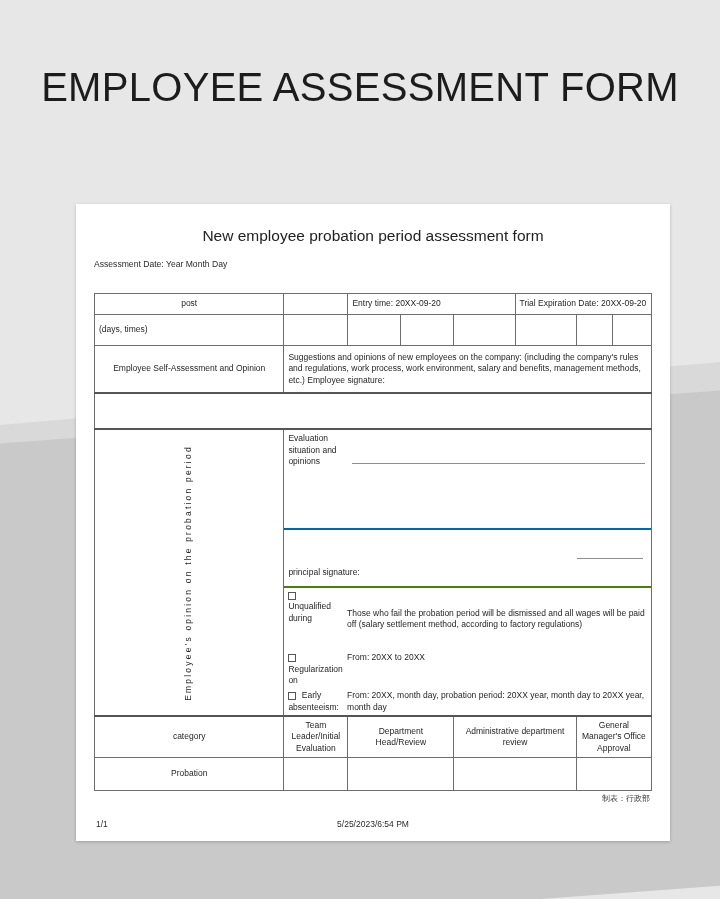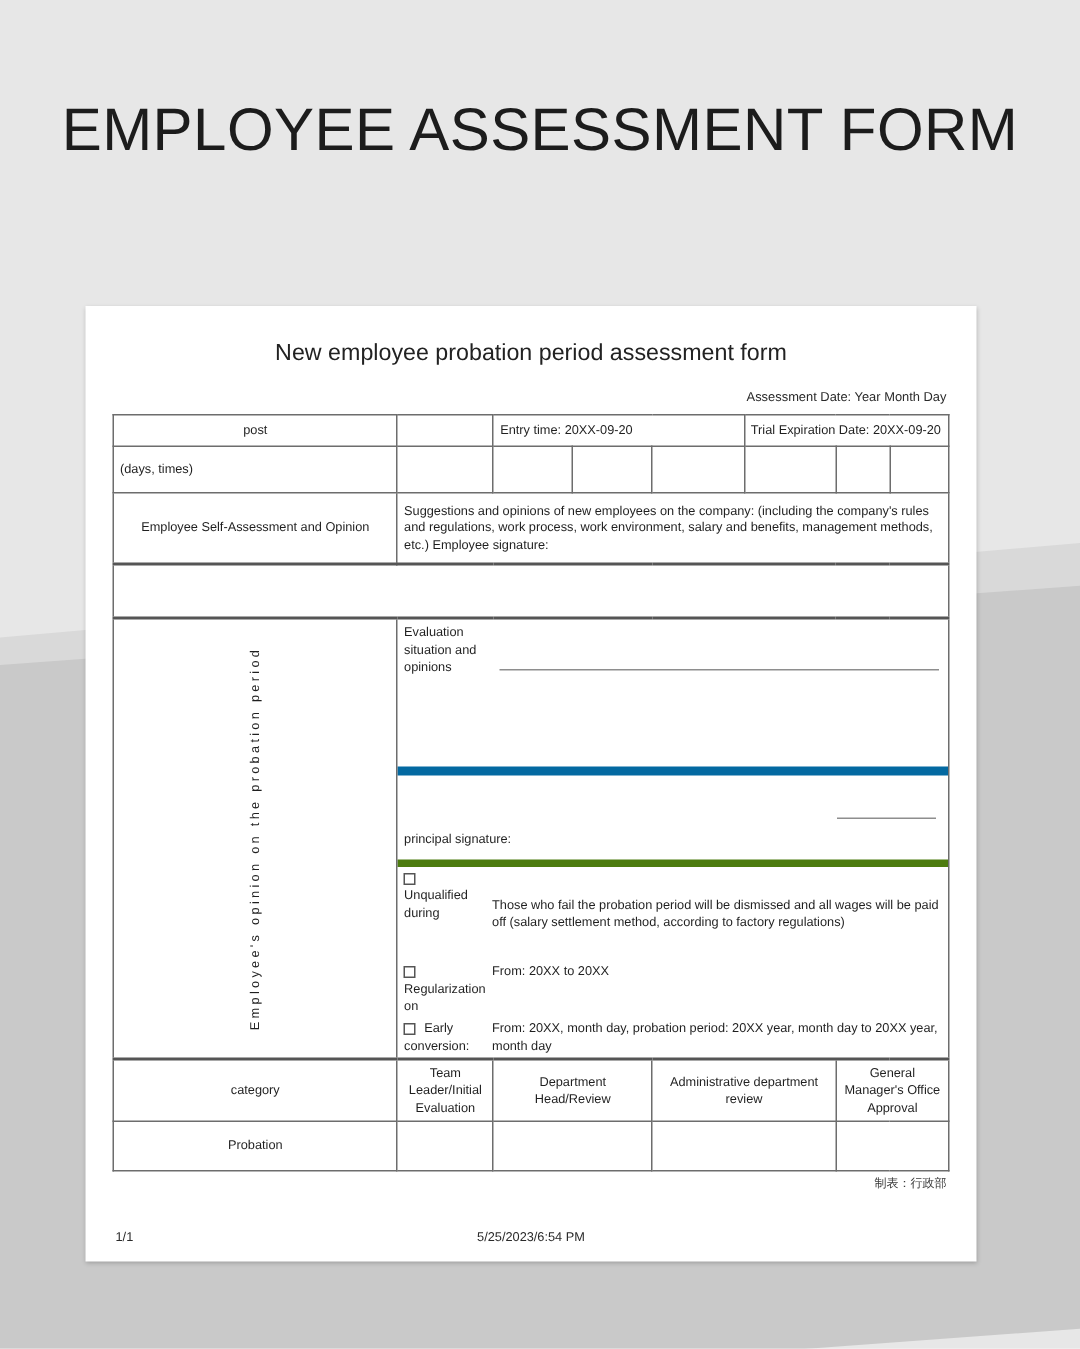--- a/index.html
+++ b/index.html
@@ -38,21 +38,21 @@
     width: 130%;
     height: 22%;
     background: #d9d9d9;
     transform: rotate(-5deg);
     transform-origin: left bottom;
   }
 
   
   #sheet {
     position: absolute;
-    left: 57px;
+    left: 76px;
     top: 204px;
     width: 594px;
     height: 637px;
     background: #ffffff;
     box-shadow: 0 1px 3px rgba(0,0,0,0.22);
     box-sizing: border-box;
     padding: 0;
   }
 
   
@@ -80,24 +80,24 @@
     flex-direction: column;
   }
   #form-title {
     text-align: center;
     font-size: 15.5px;
     color: #222;
     margin: 9px 0 14px 0;
     font-weight: 400;
   }
   #assessment-date {
-    text-align: right;
+    text-align: left;
     font-size: 8.6px;
     color: #2a2a2a;
-    margin: 0 2px 7px 0;
+    margin: 0 2px 24px 0;
   }
 
   table.form {
     border-collapse: collapse;
     width: 100%;
     table-layout: fixed;
     font-size: 8.5px;
     color: #1f1f1f;
   }
   table.form td {
@@ -262,29 +262,29 @@
           </td>
           <td class="tl thick-top" colspan="7" style="padding:0; vertical-align:top;">
 
             <table style="border-collapse:collapse;width:100%;table-layout:fixed;">
               <colgroup>
                 <col style="width:16%">
                 <col style="width:84%">
               </colgroup>
               <tbody>
                 <tr>
-                  <td colspan="2" style="border:none;border-bottom:6px solid #0369a1;padding:3px 4px;">
+                  <td colspan="2" style="border:none;border-bottom:2px solid #0369a1;padding:3px 4px;">
                     <div class="eval-wrap">
                       <div class="eval-label">Evaluation situation and opinions</div>
                       <div class="eval-rule"></div>
                     </div>
                   </td>
                 </tr>
                 <tr>
-                  <td colspan="2" style="border:none;border-bottom:5px solid #4d7c0f;padding:8px 4px;margin-top:19px;">
+                  <td colspan="2" style="border:none;border-bottom:2px solid #4d7c0f;padding:8px 4px;margin-top:19px;">
                     <div class="sig-wrap">
                       <div class="sig-rule"></div>
                       <div class="sig-text">principal signature:</div>
                     </div>
                   </td>
                 </tr>
 
                 <tr>
                   <td style="border:none;padding:2px 4px;vertical-align:top;">
                     <span class="cbox"></span>
@@ -297,21 +297,21 @@
                   <td style="border:none;padding:2px 4px;vertical-align:top;">
                     <span class="cbox"></span>
                     <div class="opt-label">Regularization on</div>
                   </td>
                   <td class="opt-body" style="border:none;padding:2px 4px;vertical-align:top;">From: 20XX to 20XX</td>
                 </tr>
 
                 <tr>
                   <td style="border:none;padding:2px 4px;vertical-align:top;">
                     <span class="cbox"></span>
-                    <div class="opt-label" style="display:inline">Early conversion:</div>
+                    <div class="opt-label" style="display:inline">Early absenteeism:</div>
                   </td>
                   <td class="opt-body" style="border:none;padding:2px 4px;vertical-align:top;">From: 20XX, month day, probation period: 20XX year, month day to 20XX year, month day</td>
                 </tr>
               </tbody>
             </table>
 
           </td>
         </tr>
 
         <tr>

